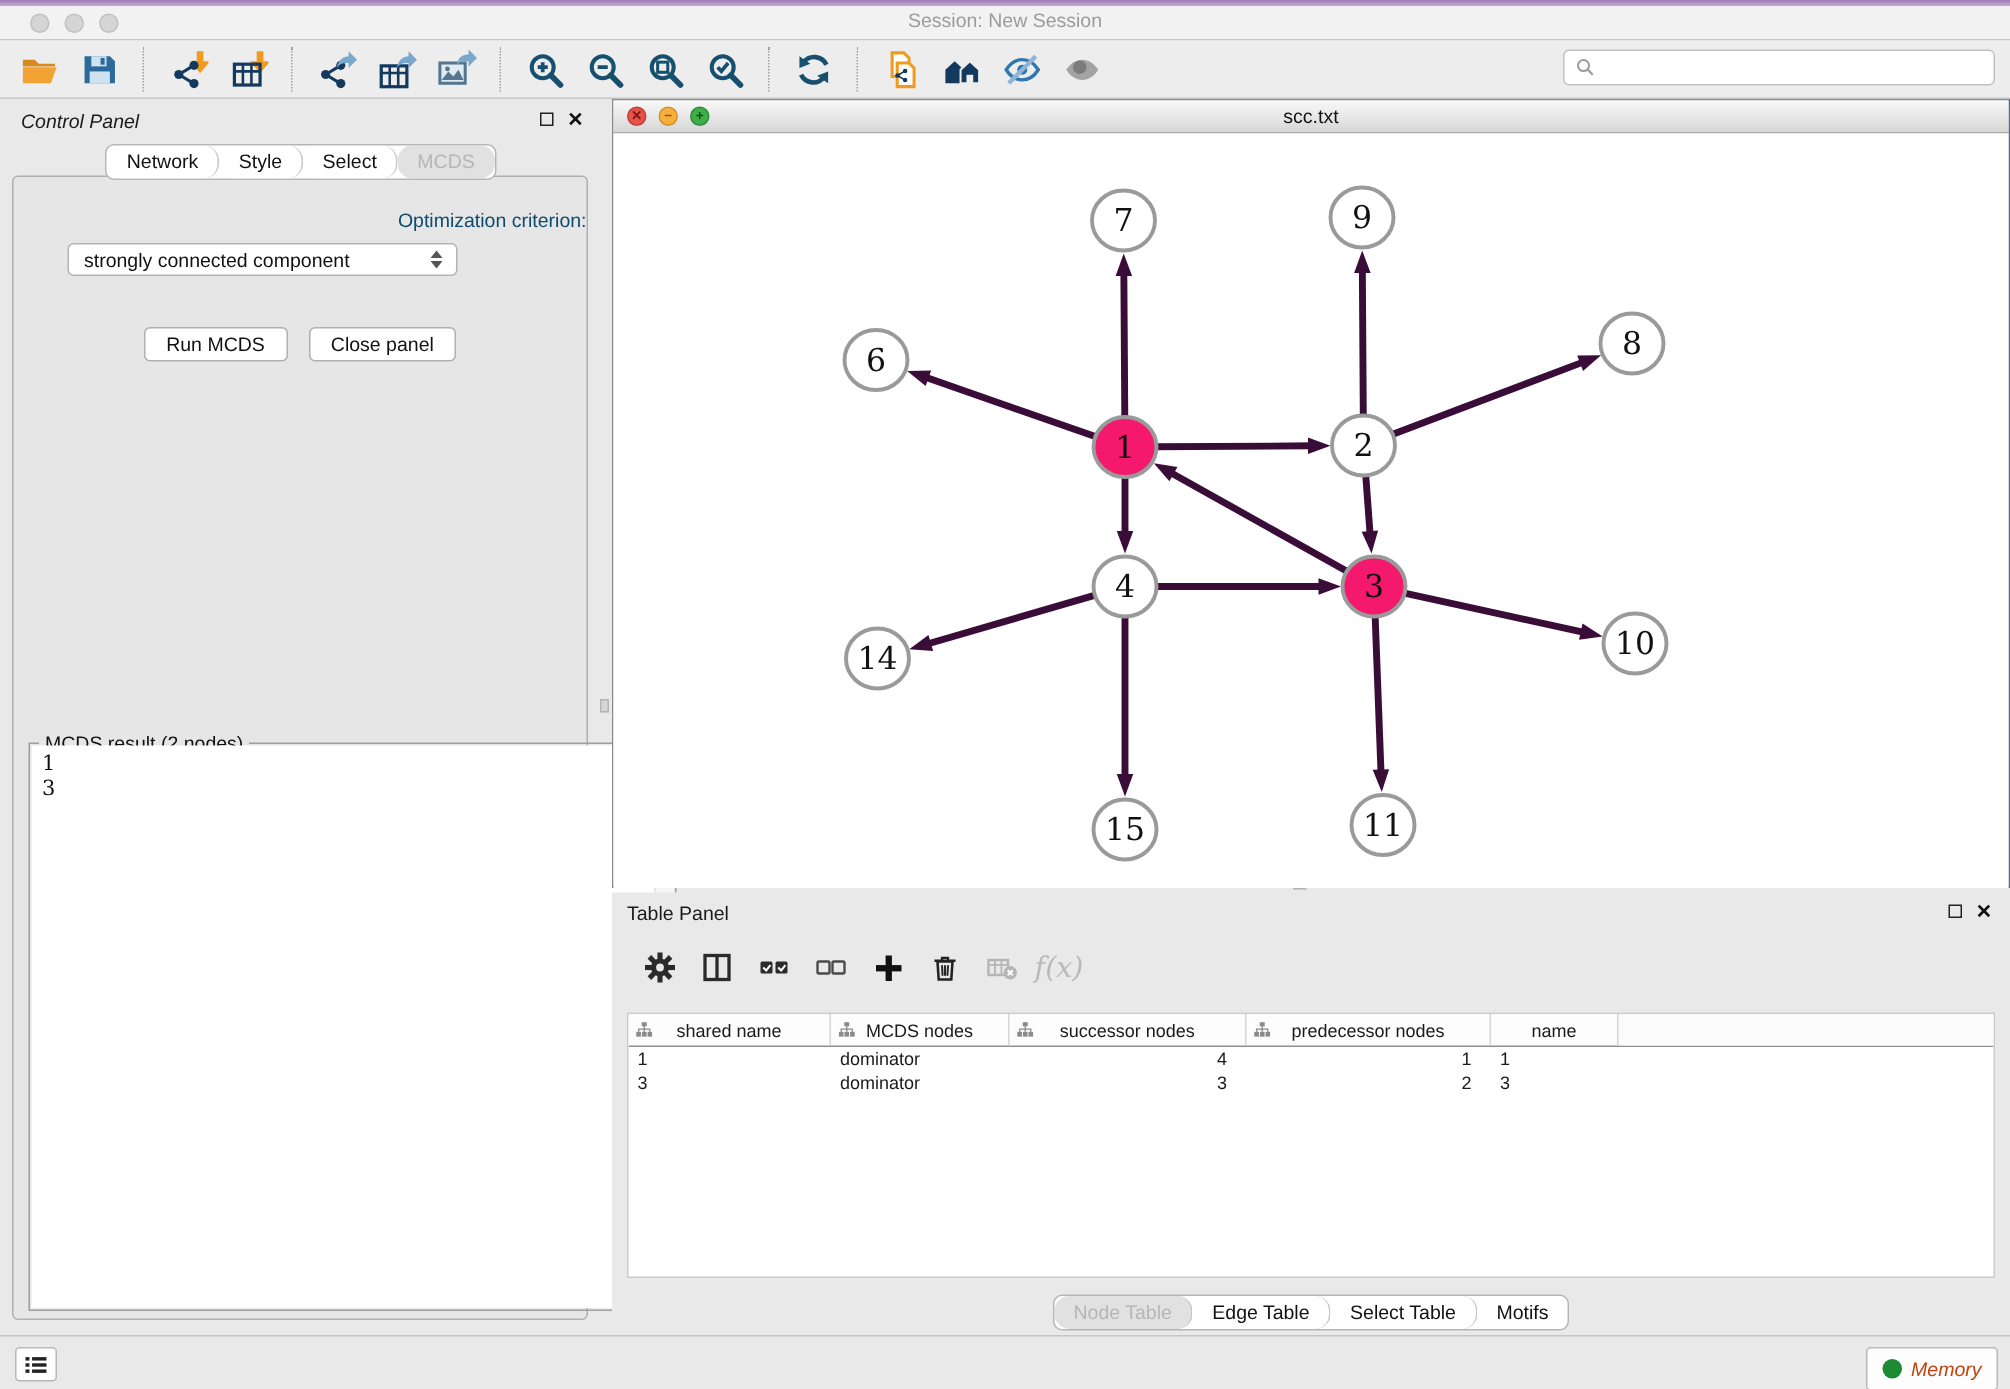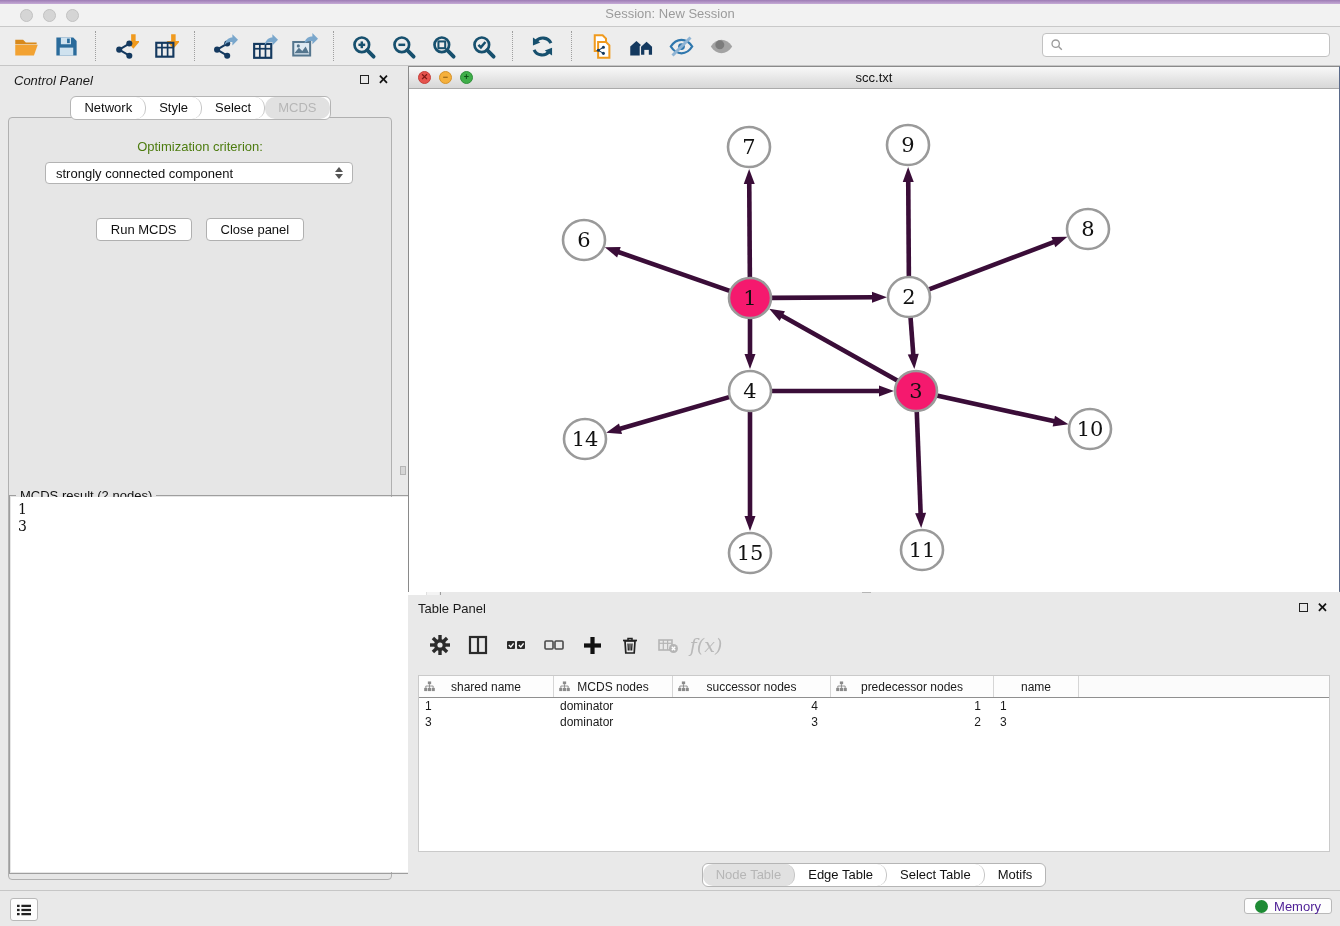--- a/index.html
+++ b/index.html
@@ -36,31 +36,31 @@
   .control-panel { position:absolute; left:0; top:66px; width:401px; height:824px; background:#e9e9e9; }
   .cp-head { position:absolute; left:14px; top:7px;font-style:italic; }
   .cp-icons { position:absolute; right:12px; top:8px; display:flex; gap:9px; align-items:center; }
   .cp-tabs-row { position:absolute; left:0; top:30px; width:100%; display:flex; justify-content:center; z-index:2; }
   .tabstrip { display:inline-flex; border:1px solid #b5b5b5; border-radius:6px; overflow:hidden; background:#fff; }
   .tab { padding:3px 13px 4px; font-size:13px; color:#111; background:#fff; border-right:1px solid #c6c6c6; white-space:nowrap;border-radius:10px; }
   .tab:last-child { border-right:none; }
   .tab.selected { background:#e1e1e1; color:#b6b6b6; }
   .cp-body { position:absolute; left:8px; top:51px; width:384px; height:763px;
     background:#e6e6e6; border:1px solid #b0b0b0; border-radius:4px; }
-  .crit-label { position:absolute; top:21px; left:0; width:100%; text-align:center; font-size:13px; color:#4d7c0f; }
-  .crit-select { position:absolute; left:36px; top:44px; width:308px; height:22px; background:#fff;
+  .crit-label { position:absolute; top:21px; left:0; width:100%; text-align:right; font-size:13px; color:#0c4a6e; }
+  .crit-select { position:absolute; left:36px; top:44px; width:260px; height:22px; background:#fff;
     border:1px solid #b3b3b3; border-radius:4px; display:flex; align-items:center; font-size:13px; }
   .crit-select .sel-text { flex:1; padding-left:10px; color:#111; }
   .stepper { width:16px; display:flex; flex-direction:column; align-items:center; gap:2px; margin-right:5px; }
   .stepper .up { width:0; height:0; border-left:4px solid transparent; border-right:4px solid transparent; border-bottom:5px solid #555; }
   .stepper .down { width:0; height:0; border-left:4px solid transparent; border-right:4px solid transparent; border-top:5px solid #555; }
   .btn-row { position:absolute; top:76px; left:0; width:100%; display:flex; justify-content:center; gap:14px;margin-top:24px; }
   .push-btn { background:#fff; border:1px solid #b0b0b0; border-radius:4px; font-size:13px;
     font-family:"Liberation Sans",sans-serif; padding:3px 14px; color:#111; }
-  .groupbox { position:absolute; left:0; top:377px; width:432px; height:379px; border:1px solid #9e9e9e; }
+  .groupbox { position:absolute; left:10px; top:377px; width:432px; height:379px; border:1px solid #9e9e9e; }
   .groupbox-legend { position:absolute; top:-8px; left:6px; background:#e6e6e6; padding:0 4px; font-size:13px; color:#111; }
   .result-area { position:absolute; left:1px; top:1px; right:1px; bottom:1px; background:#fff; display:flex; }
   .result-text { flex:1; padding:4px 7px; font-family:"DejaVu Serif", serif; font-size:14px; line-height:17px; color:#111; }
   .result-scroll { width:13px; background:#f4f4f4; border-left:1px solid #e0e0e0; }
 
   
   .grip { position:absolute; background:#d6d6d6; border:1px solid #b5b5b5; }
 
   
   .net-window { position:absolute; left:408px; top:66px; width:932px; height:526px;
@@ -91,21 +91,21 @@
   .tr { display:flex; height:16px; }
   .td { font-size:12px; color:#1a1a1a; padding:1px 6px 0; overflow:hidden; white-space:nowrap; }
   .td.right { text-align:right; padding-right:13px; }
   .tp-tabs-row { position:absolute; left:0; top:268px; width:100%; display:flex; justify-content:center; }
 
   
   .statusbar { position:absolute; left:0; top:890px; width:1340px; height:36px; background:#e9e9e9; border-top:1px solid #c6c6c6; }
   .sb-btn { position:absolute; background:#fdfdfd; border:1px solid #b9b9b9; border-radius:3px;
     display:flex; align-items:center; justify-content:center; }
   .sb-list { left:10px; top:7px; width:28px; height:23px; }
-  .sb-mem { right:8px; top:7px; height:16px; padding:0 10px; gap:6px; font-size:13px; color:#4c1d95; }
+  .sb-mem { right:8px; top:7px; height:29px; padding:0 10px; gap:6px; font-size:13px; color:#c2410c;font-style:italic; }
   .mem-dot { width:13px; height:13px; border-radius:50%; background:#1d8a34; display:inline-block; }
 </style>
 </head>
 <body>
 
 <div class="titlebar">
   <div class="accent-strip"></div>
   <span class="traffic" style="left:20px"></span>
   <span class="traffic" style="left:43px"></span>
   <span class="traffic" style="left:66px"></span>

